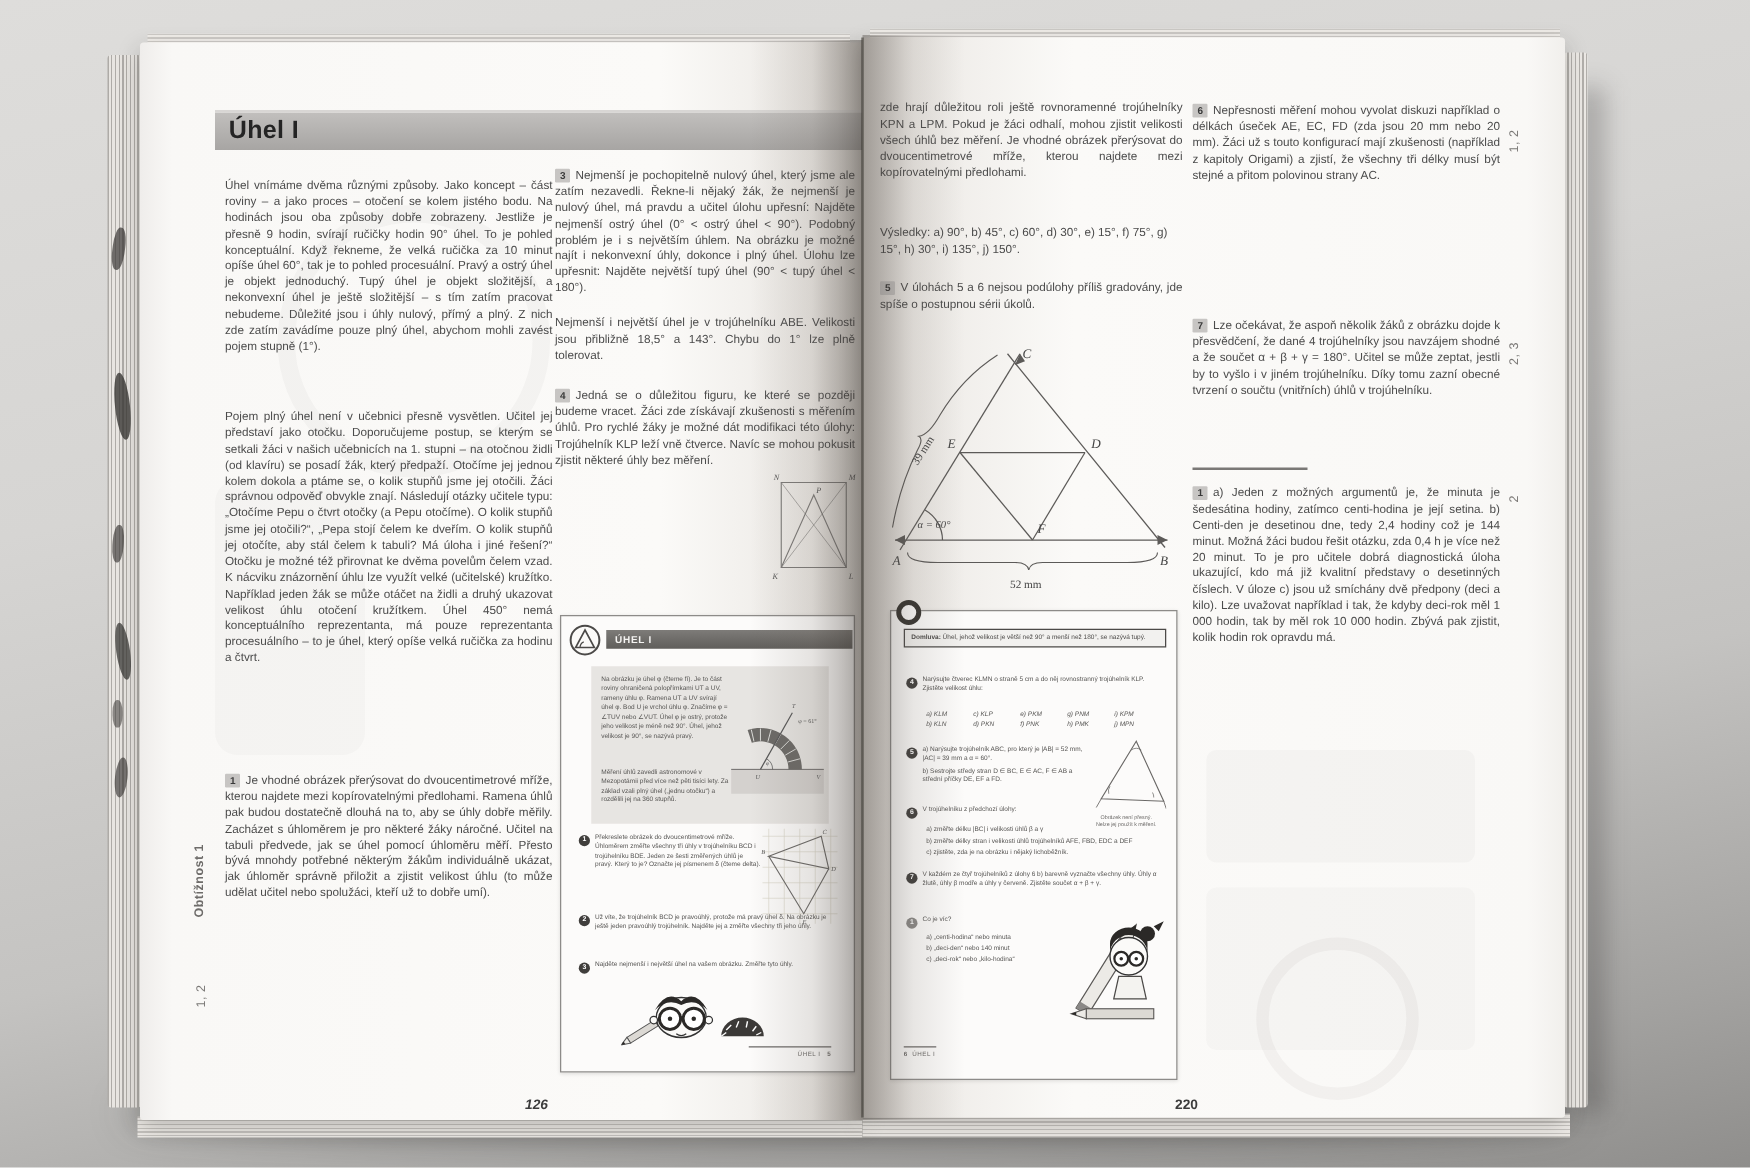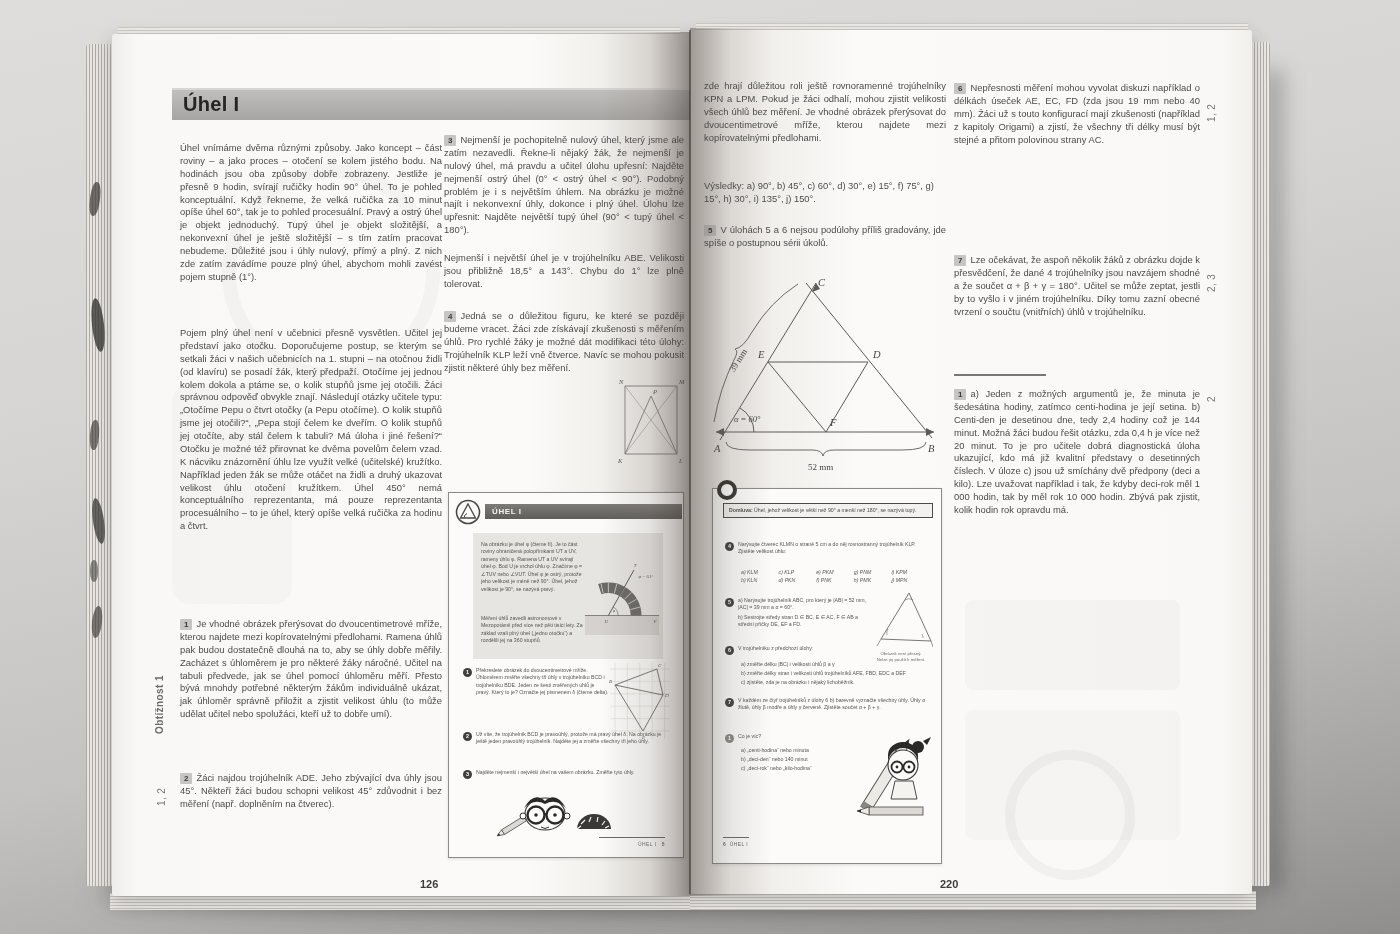--- a/index.html
+++ b/index.html
@@ -91,23 +91,20 @@
 
     <div class="vlabel" style="left:42px;top:584px;height:116px;">Obtížnost 1</div>
     <div class="vlabel" style="left:44px;top:738px;height:34px;font-weight:normal;color:#7a7876;">1, 2</div>
 
     <div class="t" style="left:68px;top:108px;width:262px;">Úhel vnímáme dvěma různými způsoby. Jako koncept – část roviny – a jako proces – otočení se kolem jistého bodu. Na hodinách jsou oba způsoby dobře zobrazeny. Jestliže je přesně 9 hodin, svírají ručičky hodin 90° úhel. To je pohled konceptuální. Když řekneme, že velká ručička za 10 minut opíše úhel 60°, tak je to pohled procesuální. Pravý a ostrý úhel je objekt jednoduchý. Tupý úhel je objekt složitější, a nekonvexní úhel je ještě složitější – s tím zatím pracovat nebudeme. Důležité jsou i úhly nulový, přímý a plný. Z nich zde zatím zavádíme pouze plný úhel, abychom mohli zavést pojem stupně (1°).</div>
     <div class="t" style="left:68px;top:293px;width:262px;">Pojem plný úhel není v učebnici přesně vysvětlen. Učitel jej představí jako otočku. Doporučujeme postup, se kterým se setkali žáci v našich učebnicích na 1. stupni – na otočnou židli (od klavíru) se posadí žák, který předpaží. Otočíme jej jednou kolem dokola a ptáme se, o kolik stupňů jsme jej otočili. Žáci správnou odpověď obvykle znají. Následují otázky učitele typu: „Otočíme Pepu o čtvrt otočky (a Pepu otočíme). O kolik stupňů jsme jej otočili?“, „Pepa stojí čelem ke dveřím. O kolik stupňů jej otočíte, aby stál čelem k tabuli? Má úloha i jiné řešení?“ Otočku je možné též přirovnat ke dvěma povelům čelem vzad. K nácviku znázornění úhlu lze využít velké (učitelské) kružítko. Například jeden žák se může otáčet na židli a druhý ukazovat velikost úhlu otočení kružítkem. Úhel 450° nemá konceptuálního reprezentanta, má pouze reprezentanta procesuálního – to je úhel, který opíše velká ručička za hodinu a čtvrt.</div>
 
     <div class="t" style="left:68px;top:584px;width:262px;">
       <span class="badge-sq">1</span><span>Je vhodné obrázek přerýsovat do dvoucentimetrové mříže, kterou najdete mezi kopírovatelnými předlohami. Ramena úhlů pak budou dostatečně dlouhá na to, aby se úhly dobře měřily. Zacházet s úhloměrem je pro některé žáky náročné. Učitel na tabuli předvede, jak se úhel pomocí úhloměru měří. Přesto bývá mnohdy potřebné některým žákům individuálně ukázat, jak úhloměr správně přiložit a zjistit velikost úhlu (to může udělat učitel nebo spolužáci, kteří už to dobře umí).</span>
     </div>
-    <div class="t" style="left:68px;top:738px;width:262px;">
-      <span class="badge-sq">2</span><span>Žáci najdou trojúhelník ADE. Jeho zbývající dva úhly jsou 45°. Někteří žáci budou schopni velikost 45° zdůvodnit i bez měření (např. doplněním na čtverec).</span>
-    </div>
 
     <div class="t" style="left:332px;top:100px;width:240px;">
       <span class="badge-sq">3</span><span>Nejmenší je pochopitelně nulový úhel, který jsme ale zatím nezavedli. Řekne-li nějaký žák, že nejmenší je nulový úhel, má pravdu a učitel úlohu upřesní: Najděte nejmenší ostrý úhel (0° &lt; ostrý úhel &lt; 90°). Podobný problém je i s největším úhlem. Na obrázku je možné najít i nekonvexní úhly, dokonce i plný úhel. Úlohu lze upřesnit: Najděte největší tupý úhel (90° &lt; tupý úhel &lt; 180°).</span>
     </div>
     <div class="t" style="left:332px;top:218px;width:240px;">Nejmenší i největší úhel je v trojúhelníku ABE. Velikosti jsou přibližně 18,5° a 143°. Chybu do 1° lze plně tolerovat.</div>
     <div class="t" style="left:332px;top:276px;width:240px;">
       <span class="badge-sq">4</span><span>Jedná se o důležitou figuru, ke které se později budeme vracet. Žáci zde získávají zkušenosti s měřením úhlů. Pro rychlé žáky je možné dát modifikaci této úlohy: Trojúhelník KLP leží vně čtverce. Navíc se mohou pokusit zjistit některé úhly bez měření.</span>
     </div>
 
     <svg class="abs" style="left:503px;top:340px;" width="72" height="90" viewBox="0 0 72 90">
@@ -215,21 +212,21 @@
           <circle cx="58" cy="28" r="1.8" fill="#2b2927"></circle>
         <path d="M44,40 Q48,43 52,40" fill="none" stroke="#333" stroke-width="1"></path>
       </svg>
 
       <div class="wsfootline" style="left:150px;top:344px;width:66px;"></div>
       <div class="wsfoot" style="left:150px;top:348px;width:66px;text-align:right;">
         <span>ÚHEL I</span>&nbsp;&nbsp;&nbsp;<b>5</b>
       </div>
     </div>
 
-    <div class="pagenum" style="left:308px;top:844px;">126</div>
+    <div class="pagenum" style="left:308px;top:844px;font-style:italic;">126</div>
   </div>
 
   <div class="page page-right">
 
     <div class="ghost" style="left:275px;top:570px;width:215px;height:90px;background:rgba(90,88,86,.035);border-radius:8px;"></div>
     <div class="ghost" style="left:275px;top:680px;width:215px;height:130px;background:rgba(90,88,86,.03);border-radius:8px;"></div>
     <div class="ghost" style="left:315px;top:720px;width:110px;height:110px;border:10px solid rgba(90,88,86,.05);border-radius:50%;"></div>
 
     <div class="vlabel" style="left:516px;top:58px;height:34px;font-weight:normal;color:#7a7876;">1, 2</div>
     <div class="vlabel" style="left:516px;top:228px;height:34px;font-weight:normal;color:#7a7876;">2, 3</div>
@@ -356,21 +353,21 @@
         <path d="M22,86.6 L18,88 L22,89.4 Z" fill="#2b2927"></path>
       </svg>
 
       <div class="wsfootline" style="left:10px;top:348px;width:26px;"></div>
       <div class="wsfoot" style="left:10px;top:352px;">
         <b>6</b>&nbsp;&nbsp;<span>ÚHEL I</span>
       </div>
     </div>
 
     <div class="t" style="left:264px;top:52px;width:246px;">
-      <span class="badge-sq">6</span><span>Nepřesnosti měření mohou vyvolat diskuzi například o délkách úseček AE, EC, FD (zda jsou 19 mm nebo 40 mm). Žáci už s touto konfigurací mají zkušenosti (například z kapitoly Origami) a zjistí, že všechny tři délky musí být stejné a přitom polovinou strany AC.</span>
+      <span class="badge-sq">6</span><span>Nepřesnosti měření mohou vyvolat diskuzi například o délkách úseček AE, EC, FD (zda jsou 20 mm nebo 20 mm). Žáci už s touto konfigurací mají zkušenosti (například z kapitoly Origami) a zjistí, že všechny tři délky musí být stejné a přitom polovinou strany AC.</span>
     </div>
     <div class="t" style="left:264px;top:224px;width:246px;">
       <span class="badge-sq">7</span><span>Lze očekávat, že aspoň několik žáků z obrázku dojde k přesvědčení, že dané 4 trojúhelníky jsou navzájem shodné a že součet α + β + γ = 180°. Učitel se může zeptat, jestli by to vyšlo i v jiném trojúhelníku. Díky tomu zazní obecné tvrzení o součtu (vnitřních) úhlů v trojúhelníku.</span>
     </div>
     <div class="divider" style="left:264px;top:344px;width:92px;"></div>
     <div class="t" style="left:264px;top:358px;width:246px;">
       <span class="badge-sq">1</span><span>a) Jeden z možných argumentů je, že minuta je šedesátina hodiny, zatímco centi-hodina je její setina. b) Centi-den je desetinou dne, tedy 2,4 hodiny což je 144 minut. Možná žáci budou řešit otázku, zda 0,4 h je více než 20 minut. To je pro učitele dobrá diagnostická úloha ukazující, kdo má již kvalitní představy o desetinných číslech. V úloze c) jsou už smíchány dvě předpony (deci a kilo). Lze uvažovat například i tak, že kdyby deci-rok měl 1 000 hodin, tak by měl rok 10 000 hodin. Zbývá pak zjistit, kolik hodin rok opravdu má.</span>
     </div>
 
     <div class="pagenum" style="left:250px;top:848px;">220</div>

